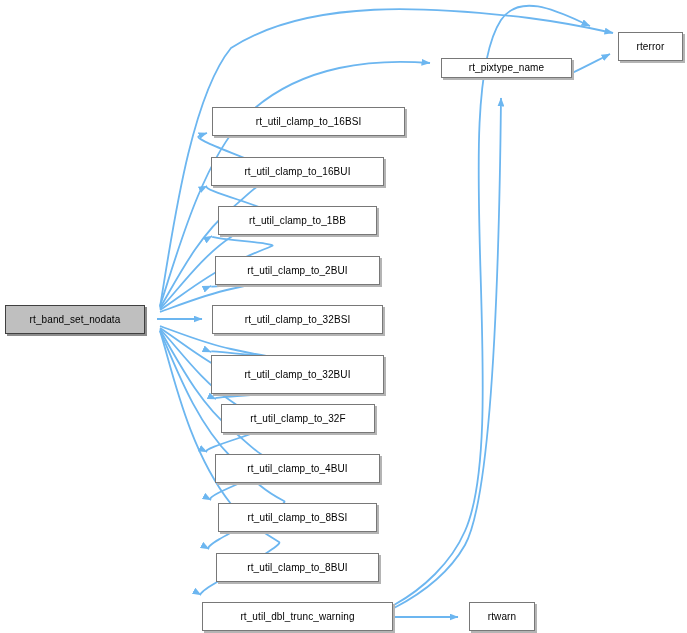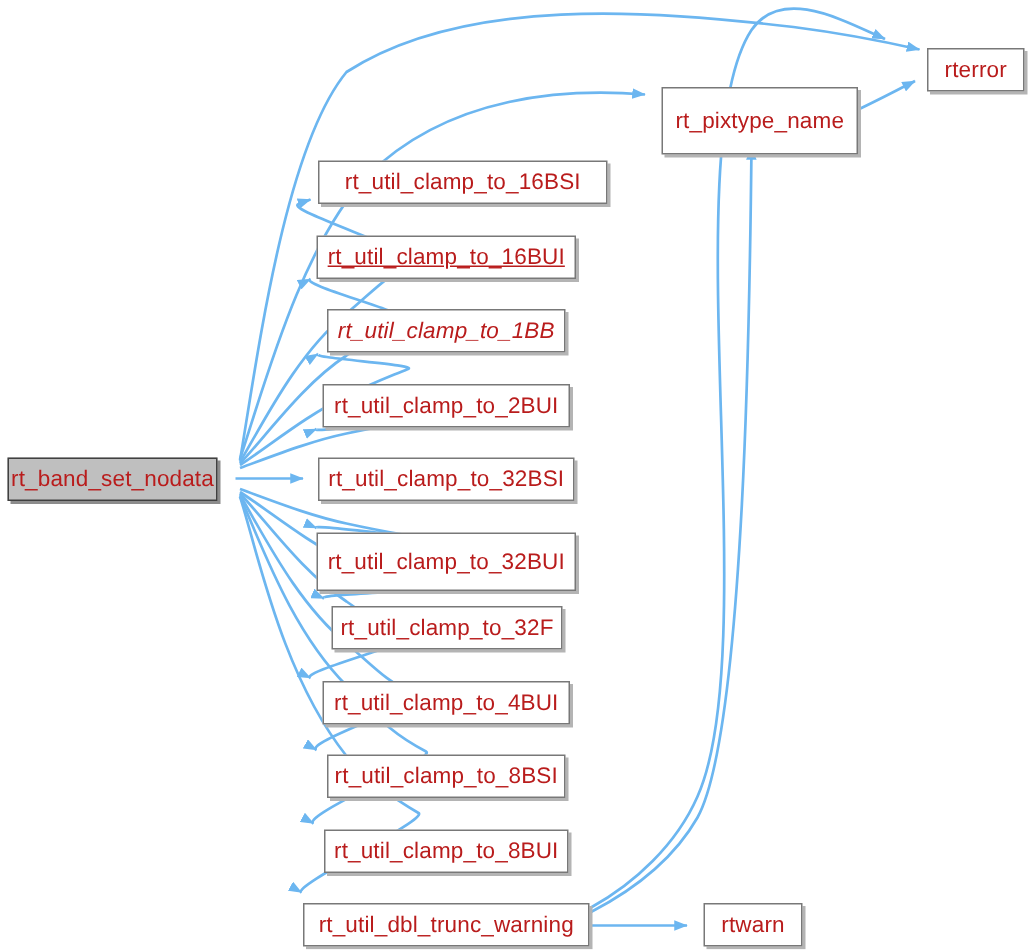--- a/index.html
+++ b/index.html
@@ -24,22 +24,22 @@
   }
   .node-box {
     position: absolute;
     box-sizing: border-box;
     background: #ffffff;
     border: 1px solid #787878;
     box-shadow: 2px 2px 0 0 #b4b4b4;
     display: flex;
     align-items: center;
     justify-content: center;
-    font-size: 15px;
-    color: #b91c1c;
+    font-size: 10px;
+    color: #000000;
     line-height: 1;
     white-space: nowrap;
     letter-spacing: 0.1px;
   }
   .node-box.current {
     background: #bfbfbf;
     border: 1px solid #404040;
     box-shadow: 2px 2px 0 0 #8c8c8c;
   }
   .node-label {
@@ -77,24 +77,24 @@
         <path d="M 572,73 C 585,67 598,60 610,54" fill="none" stroke="#6cb6f0" stroke-width="1.8" marker-end="url(#arrowhead)"></path>
       </g>
   </svg>
   <div id="node-layer">
       <div class="node-box current" style="left: 5px; top: 305px; width: 140px; height: 29px;">
         <span class="node-label">rt_band_set_nodata</span>
       </div>
       <div class="node-box" style="left: 212px; top: 107px; width: 193px; height: 29px; text-align: right;">
         <span class="node-label">rt_util_clamp_to_16BSI</span>
       </div>
-      <div class="node-box" style="left: 211px; top: 157px; width: 173px; height: 29px; text-decoration: underline;">
+      <div class="node-box" style="left: 211px; top: 157px; width: 173px; height: 29px;">
         <span class="node-label">rt_util_clamp_to_16BUI</span>
       </div>
-      <div class="node-box" style="left: 218px; top: 206px; width: 159px; height: 29px; font-style: italic;">
+      <div class="node-box" style="left: 218px; top: 206px; width: 159px; height: 29px;">
         <span class="node-label">rt_util_clamp_to_1BB</span>
       </div>
       <div class="node-box" style="left: 215px; top: 256px; width: 165px; height: 29px; justify-content: center;">
         <span class="node-label">rt_util_clamp_to_2BUI</span>
       </div>
       <div class="node-box" style="left: 212px; top: 305px; width: 171px; height: 29px;">
         <span class="node-label">rt_util_clamp_to_32BSI</span>
       </div>
       <div class="node-box" style="left: 211px; top: 355px; width: 173px; height: 39px;">
         <span class="node-label">rt_util_clamp_to_32BUI</span>
@@ -107,21 +107,21 @@
       </div>
       <div class="node-box" style="left: 218px; top: 503px; width: 159px; height: 29px;">
         <span class="node-label">rt_util_clamp_to_8BSI</span>
       </div>
       <div class="node-box" style="left: 216px; top: 553px; width: 163px; height: 29px;">
         <span class="node-label">rt_util_clamp_to_8BUI</span>
       </div>
       <div class="node-box" style="left: 202px; top: 602px; width: 191px; height: 29px;">
         <span class="node-label">rt_util_dbl_trunc_warning</span>
       </div>
-      <div class="node-box" style="left: 441px; top: 58px; width: 131px; height: 45px; justify-content: center;">
+      <div class="node-box" style="left: 441px; top: 58px; width: 131px; height: 20px; justify-content: center;">
         <span class="node-label">rt_pixtype_name</span>
       </div>
       <div class="node-box" style="left: 618px; top: 32px; width: 65px; height: 29px;">
         <span class="node-label">rterror</span>
       </div>
       <div class="node-box" style="left: 469px; top: 602px; width: 66px; height: 29px;">
         <span class="node-label">rtwarn</span>
       </div>
     </div>
 </div>

